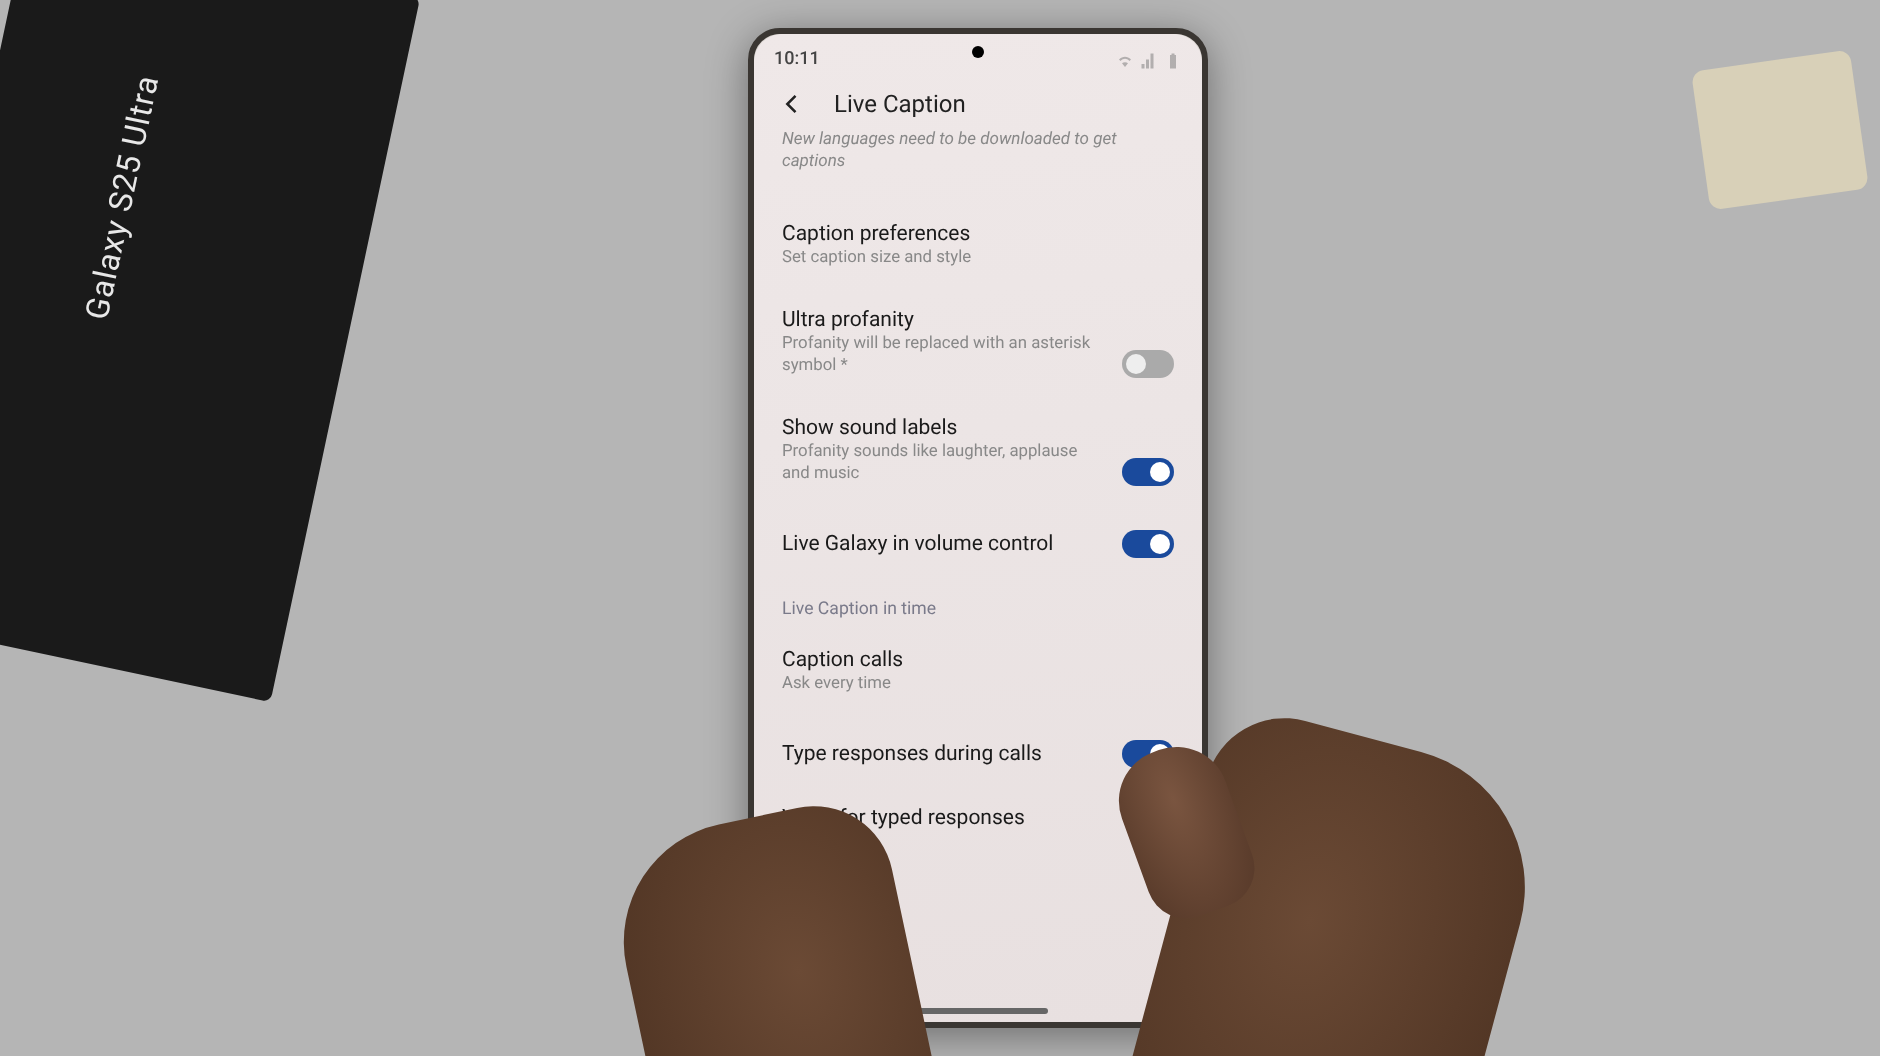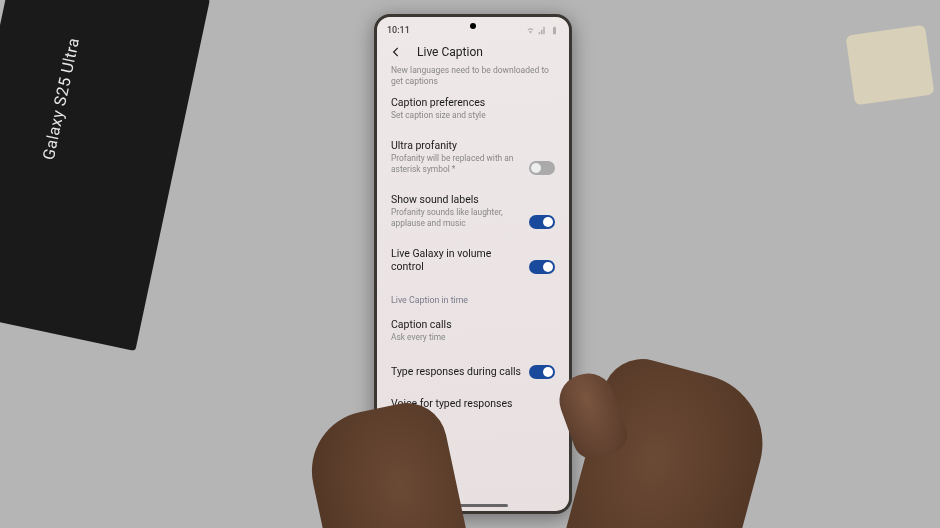--- a/index.html
+++ b/index.html
@@ -40,21 +40,21 @@
       width: 80px;
       height: 70px;
       background: #d8d0b8;
       border-radius: 6px;
       transform: rotate(-8deg);
     }
     .phone {
       position: absolute;
       left: 374px;
       top: 14px;
-      width: 198px;
+      width: 230px;
       height: 500px;
       background: #d9d4d0;
       border-radius: 16px;
       border: 3px solid #3a3632;
       box-shadow: 0 4px 20px rgba(0,0,0,0.4);
       overflow: hidden;
     }
     .screen {
       position: absolute;
       inset: 0;
@@ -99,20 +99,22 @@
       font-weight: 400;
     }
     .content {
       padding: 0 14px;
       font-size: 9px;
     }
     .scroll-hint {
       font-size: 8.5px;
       color: #888;
       line-height: 1.3;
+      margin-bottom: 14px;
+      font-style: italic;
     }
     .item {
       display: flex;
       justify-content: space-between;
       align-items: flex-end;
       padding: 9px 0;
       gap: 8px;
     }
     .item-text { flex: 1; }
     .item-title {

